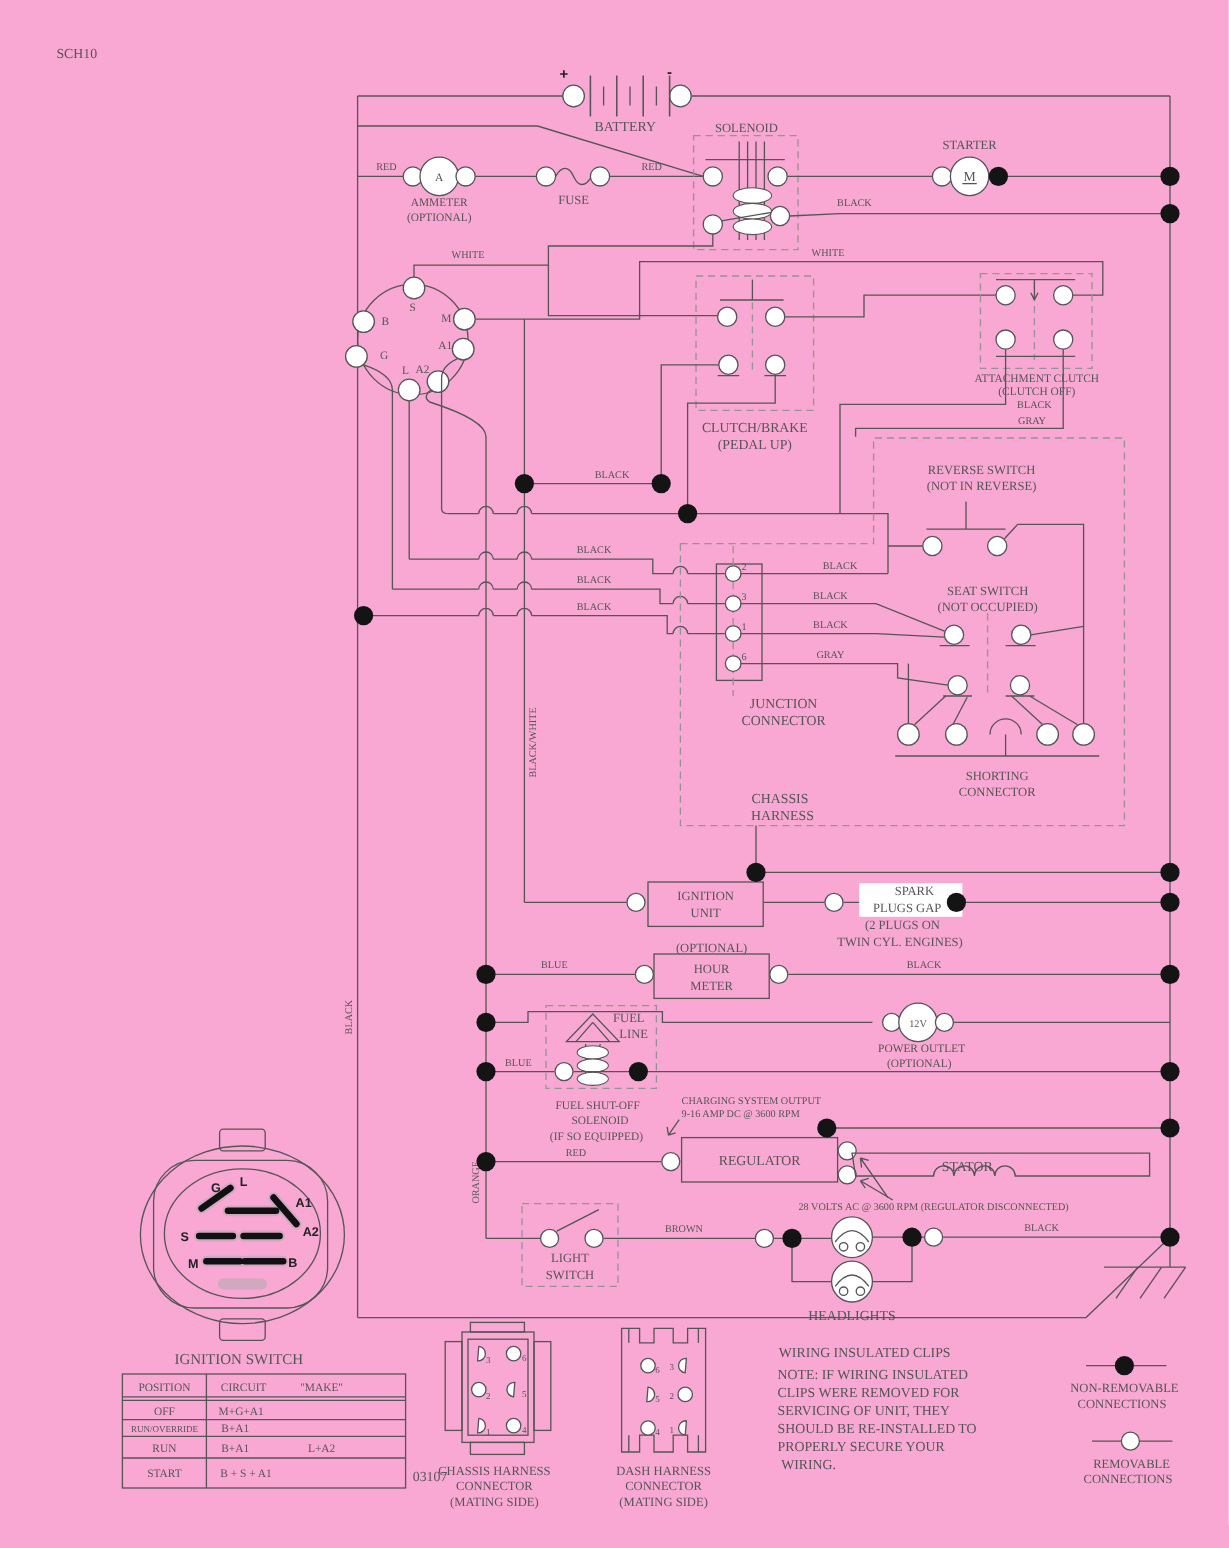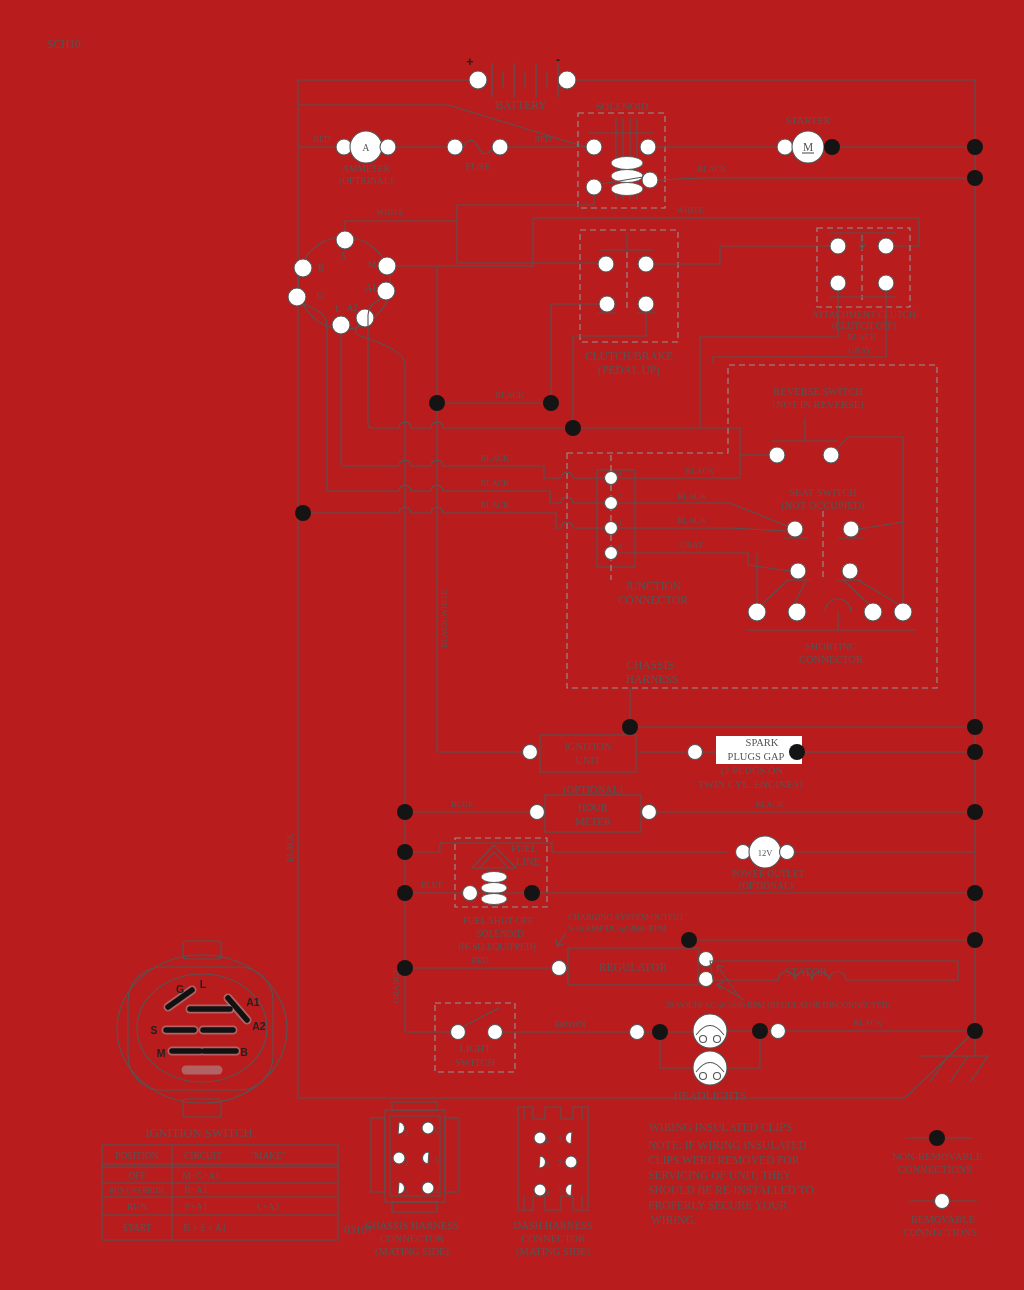--- a/index.html
+++ b/index.html
@@ -1,16 +1,16 @@
 <!DOCTYPE html>
 <html><head>
 <meta charset="utf-8">
 <style>
   html,body{margin:0;padding:0;background:#fff;}
-  .page{width:1024px;height:1290px;position:relative;background:#b91c1c;}
+  .page{width:1024px;height:1290px;position:relative;background:#f9a8d4;}
   svg{display:block;}
   .w  { fill:none; stroke:#555; stroke-width:1.1; }
   .w2 { fill:none; stroke:#555; stroke-width:1.3; }
   .wd { fill:none; stroke:#949494; stroke-width:1.1; stroke-dasharray:6 4; }
   .oc { fill:#fff; stroke:#555; stroke-width:1.1; }
   .dot{ fill:#141414; stroke:none; }
   .t  { fill:#555; font-family:"Liberation Serif","DejaVu Serif",serif; }
   .t7 { font-size:7.5px; }
   .t8 { font-size:8.5px; }
   .t9 { font-size:9.5px; }

